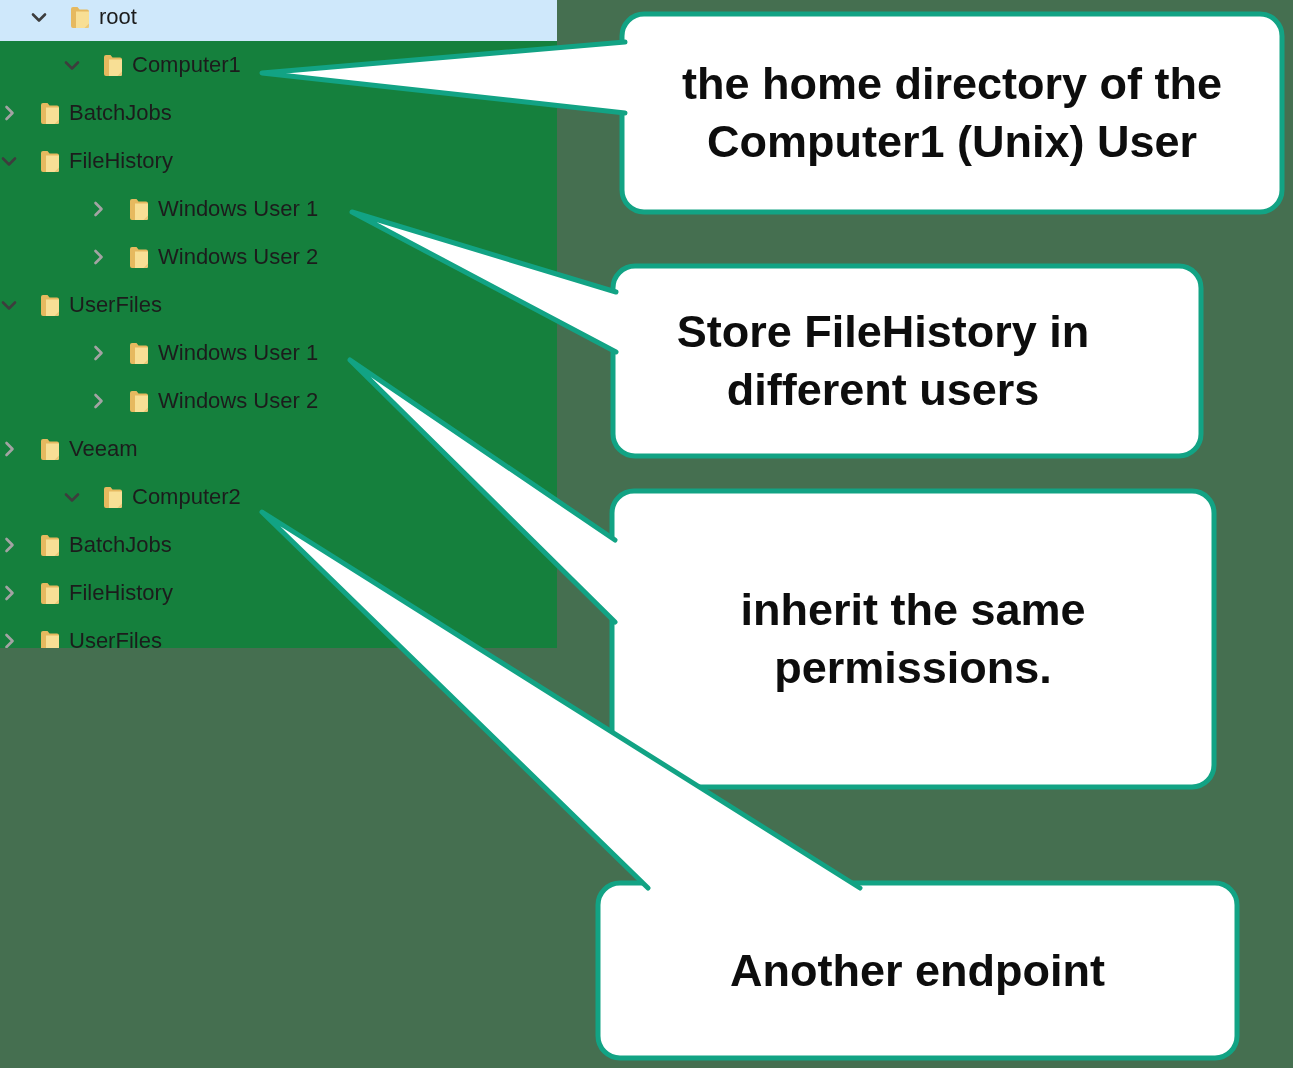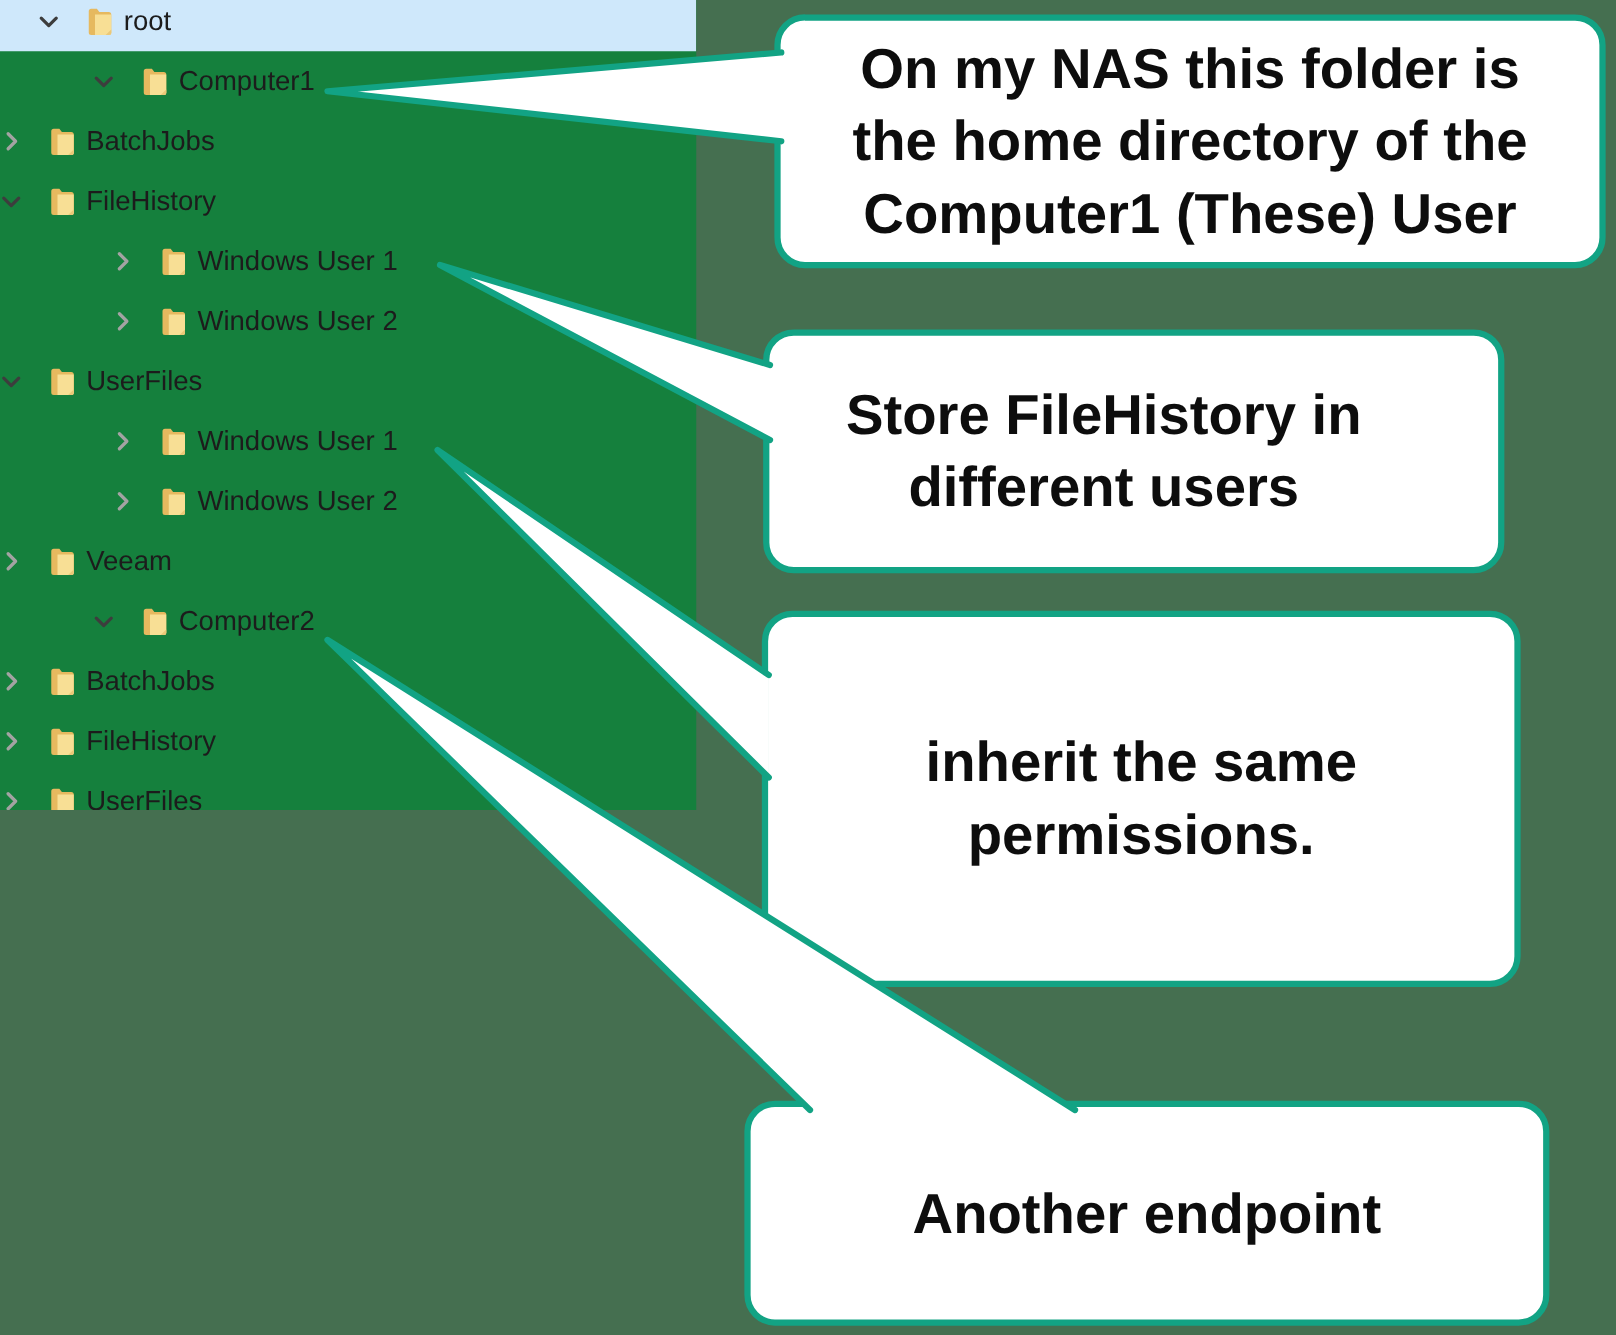--- a/index.html
+++ b/index.html
@@ -12,21 +12,21 @@
     position:absolute;left:0;top:0;width:557px;height:648px;
     background:#15803d;overflow:hidden;z-index:1;text-align:right;
   }
   .rows{margin-top:-7px;}
   .row{
     height:48px;display:flex;align-items:center;
     font-size:22px;color:#1c1c1c;white-space:nowrap;cursor:default;
   }
   .row.sel{background:#CFE8FB;}
   .lvl0{padding-left:30px;}
-  .lvl1{padding-left:74px;}
+  .lvl1{padding-left:47px;margin-left:16px;}
   .lvl2{}
   .lvl3{padding-left:89px;}
   .chev{width:18px;height:18px;flex:0 0 18px;margin-right:22px;display:flex;align-items:center;justify-content:center;}
   .folder{width:20px;height:24px;flex:0 0 20px;margin-right:9px;display:flex;}
   .lbl{display:inline-block;}
   
   .overlay{position:absolute;left:0;top:0;width:1293px;height:1068px;z-index:5;pointer-events:none;}
   
   .callout{
     position:absolute;z-index:6;display:flex;flex-direction:column;
@@ -267,23 +267,22 @@
   <path d="M616,292 L352,212 L616,352" fill="none" stroke="#12A384" stroke-width="5" stroke-linecap="round" stroke-linejoin="round"></path>
 
   <path d="M350,360 L615,540 L615,622 Z" fill="#ffffff"></path>
   <path d="M615,540 L350,360 L615,622" fill="none" stroke="#12A384" stroke-width="5" stroke-linecap="round" stroke-linejoin="round"></path>
 
   <path d="M262,512 L860,888 L648,888 Z" fill="#ffffff"></path>
   <path d="M648,888 L262,512 L860,888" fill="none" stroke="#12A384" stroke-width="5" stroke-linecap="round" stroke-linejoin="round"></path>
 </svg>
 
 <div class="callout" style="left:622px;top:14px;width:660px;height:198px;">
-  <div>On my NAS this folder is</div>
   <div>the home directory of the</div>
-  <div>Computer1 (These) User</div>
+  <div>Computer1 (Unix) User</div>
 </div>
 <div class="callout" style="left:589px;top:266px;width:588px;height:190px;">
   <div>Store FileHistory in</div>
   <div>different users</div>
 </div>
 <div class="callout" style="left:612px;top:491px;width:602px;height:296px;">
   <div>inherit the same</div>
   <div>permissions.</div>
 </div>
 <div class="callout" style="left:598px;top:883px;width:639px;height:175px;">

